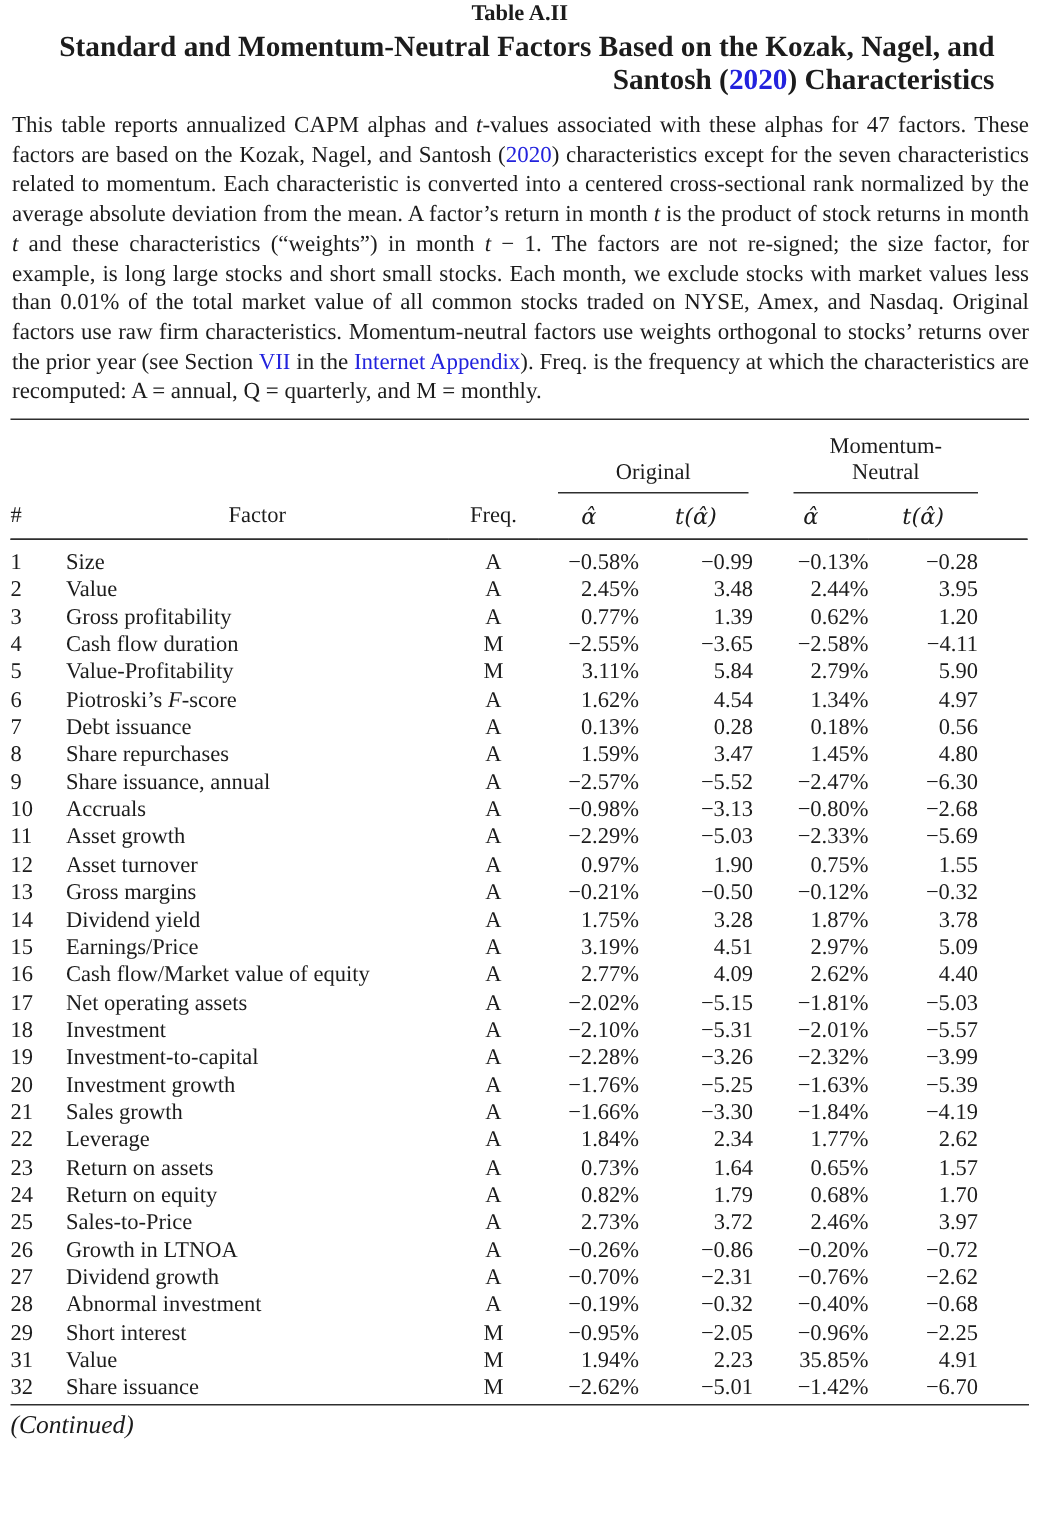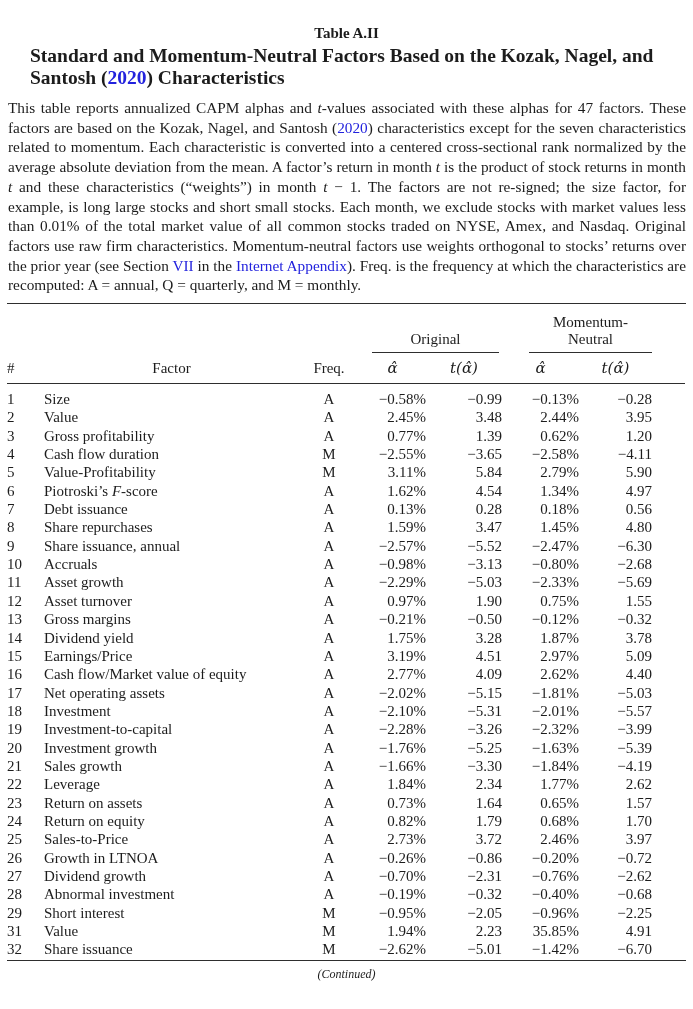--- a/index.html
+++ b/index.html
@@ -9,28 +9,28 @@
   }
   * { box-sizing: border-box; }
   html, body { margin: 0; padding: 0; }
   body {
     width: 693px; height: 1009px;
     background: #ffffff;
     color: var(--text);
     font-family: "Liberation Serif", "DejaVu Serif", serif;
     overflow: hidden;
   }
-  .page { width: 693px; height: 1006px; padding-top: 24px; position: relative; }
+  .page { width: 693px; height: 1006px; padding-top: 0; position: relative; }
 
   .table-label {
     text-align: center; font-weight: bold;
     font-size: 15px; line-height: 18px;
   }
   .title {
-    text-align: left; font-weight: bold;
+    text-align: right; font-weight: bold;
     font-size: 19.5px; line-height: 21.5px;
     margin: 3px 30px 0;
   }
   .desc {
     margin: 10px 7px 0 8px;
     font-size: 15.3px; line-height: 19.7px;
     text-align: justify;
   }
   .seg-italic { font-style: italic; }
   .seg-link { color: var(--link); }
@@ -68,22 +68,22 @@
   tbody td {
     padding: 0; height: 18.34px; line-height: 18.34px;
     white-space: nowrap; overflow: hidden;
   }
   tbody tr:first-child td { padding-top: 6px; }
   tbody td.c-factor { text-align: left; }
   tbody td.v { text-align: right; }
 
   .rule-bottom { margin-top: 1px; }
   .continued {
-    margin: 4px 7px 0; text-align: center;
-    font-style: italic; font-size: 12px; line-height: 18px;
+    margin: 4px 7px 0; text-align: left;
+    font-style: italic; font-size: 17px; line-height: 18px;
   }
 </style>
 </head>
 <body>
 
 <div class="page">
 
   <div class="table-label">Table A.II</div>
   <div class="title"><span>Standard and Momentum-Neutral Factors Based on the Kozak, Nagel, and Santosh (</span><span class="seg-link">2020</span><span>) Characteristics</span></div>
   <div class="desc"><span>This table reports annualized CAPM alphas and </span><span class="seg-italic">t</span><span>-values associated with these alphas for 47 factors. These factors are based on the Kozak, Nagel, and Santosh (</span><span class="seg-link">2020</span><span>) characteristics except for the seven characteristics related to momentum. Each characteristic is converted into a centered cross-sectional rank normalized by the average absolute deviation from the mean. A factor’s return in month </span><span class="seg-italic">t</span><span> is the product of stock returns in month </span><span class="seg-italic">t</span><span> and these characteristics (“weights”) in month </span><span class="seg-italic">t</span><span> − 1. The factors are not re-signed; the size factor, for example, is long large stocks and short small stocks. Each month, we exclude stocks with market values less than 0.01% of the total market value of all common stocks traded on NYSE, Amex, and Nasdaq. Original factors use raw firm characteristics. Momentum-neutral factors use weights orthogonal to stocks’ returns over the prior year (see Section </span><span class="seg-link">VII</span><span> in the </span><span class="seg-link">Internet Appendix</span><span>). Freq. is the frequency at which the characteristics are recomputed: A = annual, Q = quarterly, and M = monthly.</span></div>

